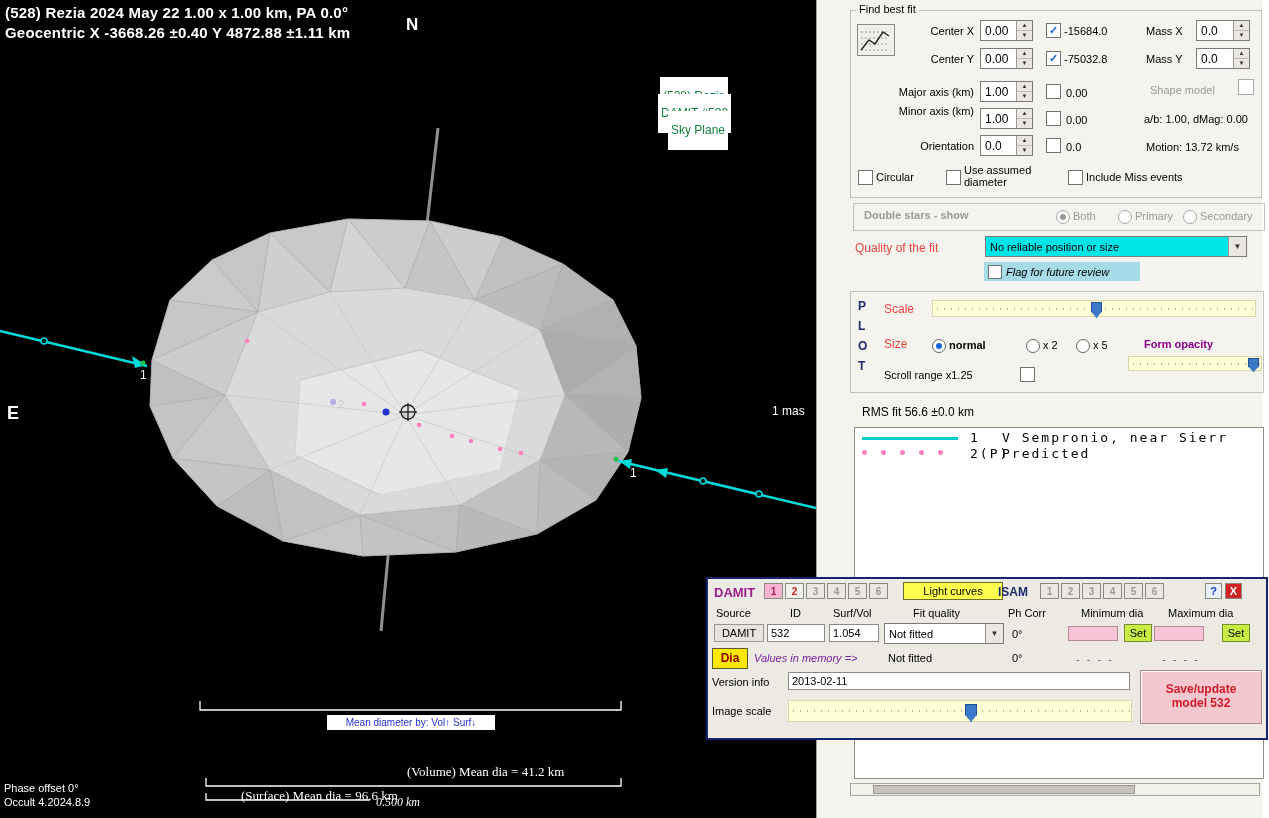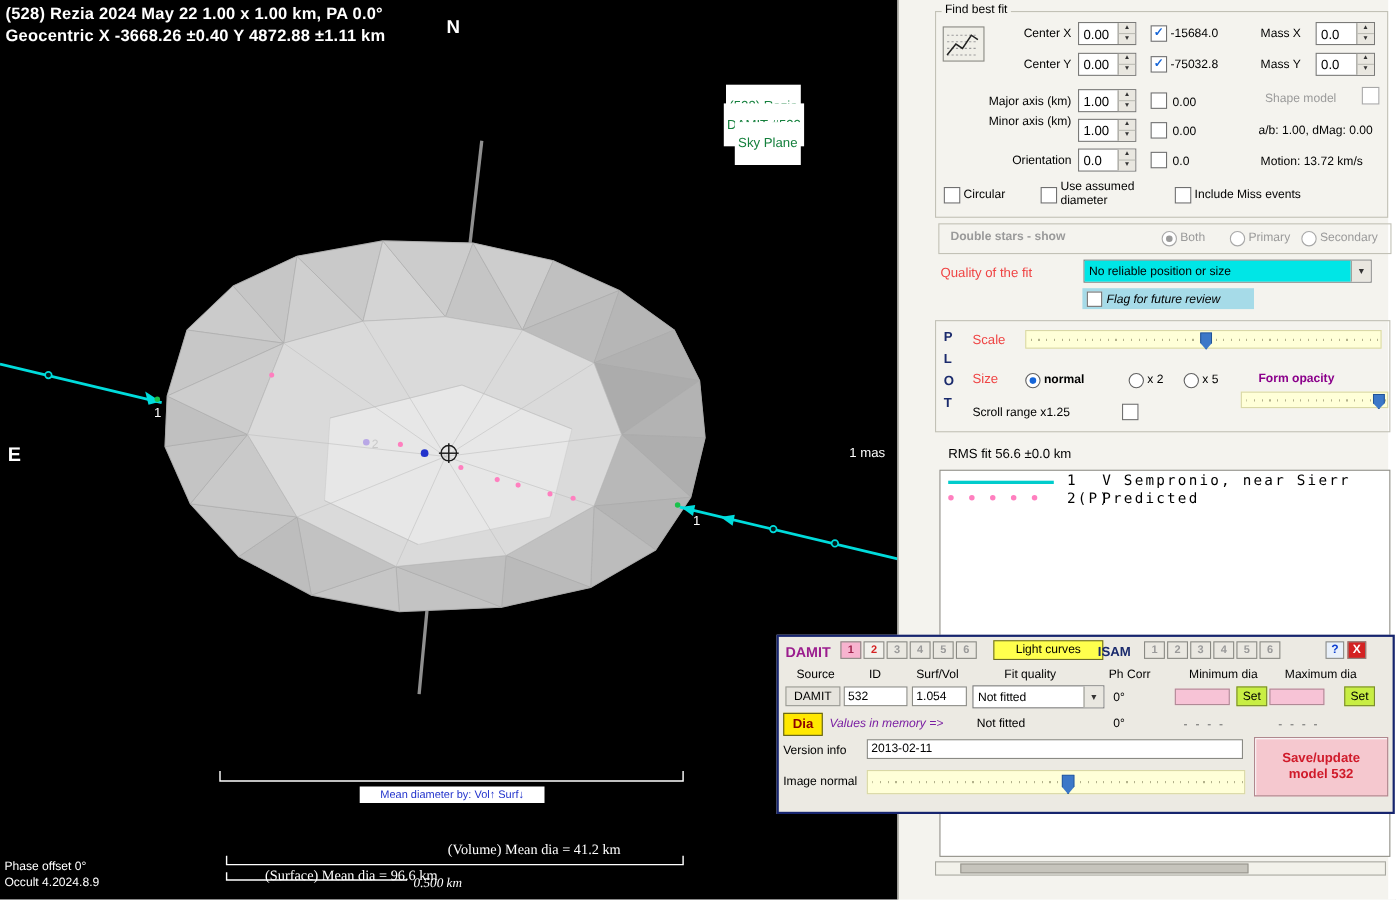--- a/index.html
+++ b/index.html
@@ -372,21 +372,21 @@
     <div class="lbl navy" style="left:290px;top:6px;font-size:12px">ISAM</div>
     <div class="mbtn" style="left:332px;top:4px">1</div>
     <div class="mbtn" style="left:353px;top:4px">2</div>
     <div class="mbtn" style="left:374px;top:4px">3</div>
     <div class="mbtn" style="left:395px;top:4px">4</div>
     <div class="mbtn" style="left:416px;top:4px">5</div>
     <div class="mbtn" style="left:437px;top:4px">6</div>
     <div class="btn" style="left:497px;top:4px;width:17px;height:16px;background:#e8f0fa;color:#1040d0;font-weight:bold;line-height:15px">?</div>
     <div class="btn" style="left:517px;top:4px;width:17px;height:16px;background:#d42222;color:#fff;font-weight:bold;line-height:15px">X</div>
 
-    <div class="lbl" style="left:16px;top:28px">Source</div>
+    <div class="lbl" style="left:8px;top:28px">Source</div>
     <div class="lbl" style="left:82px;top:28px">ID</div>
     <div class="lbl" style="left:125px;top:28px">Surf/Vol</div>
     <div class="lbl" style="left:205px;top:28px">Fit quality</div>
     <div class="lbl" style="left:300px;top:28px">Ph Corr</div>
     <div class="lbl" style="left:373px;top:28px">Minimum dia</div>
     <div class="lbl" style="left:460px;top:28px">Maximum dia</div>
 
     <div class="cell" style="left:6px;top:45px;width:50px;height:18px;line-height:16px">DAMIT</div>
     <div class="field" style="left:59px;top:45px;width:58px;height:18px">532</div>
     <div class="field" style="left:121px;top:45px;width:50px;height:18px">1.054</div>
@@ -407,19 +407,19 @@
     <div class="dashes" style="left:368px;top:74px">- - - -</div>
     <div class="dashes" style="left:454px;top:74px">- - - -</div>
 
     <div class="lbl" style="left:4px;top:97px">Version info</div>
     <div class="field" style="left:80px;top:93px;width:342px;height:18px">2013-02-11</div>
     <div class="btn" style="left:432px;top:91px;width:122px;height:54px;background:#f5c8cf;border:1px solid #b0888e;box-shadow:inset 1px 1px 0 #fff">
       <div style="margin-top:11px;font-weight:bold;font-size:12px;color:#d01a2a">Save/update</div>
       <div style="font-weight:bold;font-size:12px;color:#d01a2a">model 532</div>
     </div>
 
-    <div class="lbl" style="left:4px;top:126px">Image normal</div>
+    <div class="lbl" style="left:4px;top:126px">Image scale</div>
     <div class="slider" style="left:80px;top:121px;width:344px;height:22px">
       <span class="thumb" style="left:176px;top:3px;height:16px;width:10px"></span>
     </div>
   </div>
 
 </div>
 
 </body></html>

